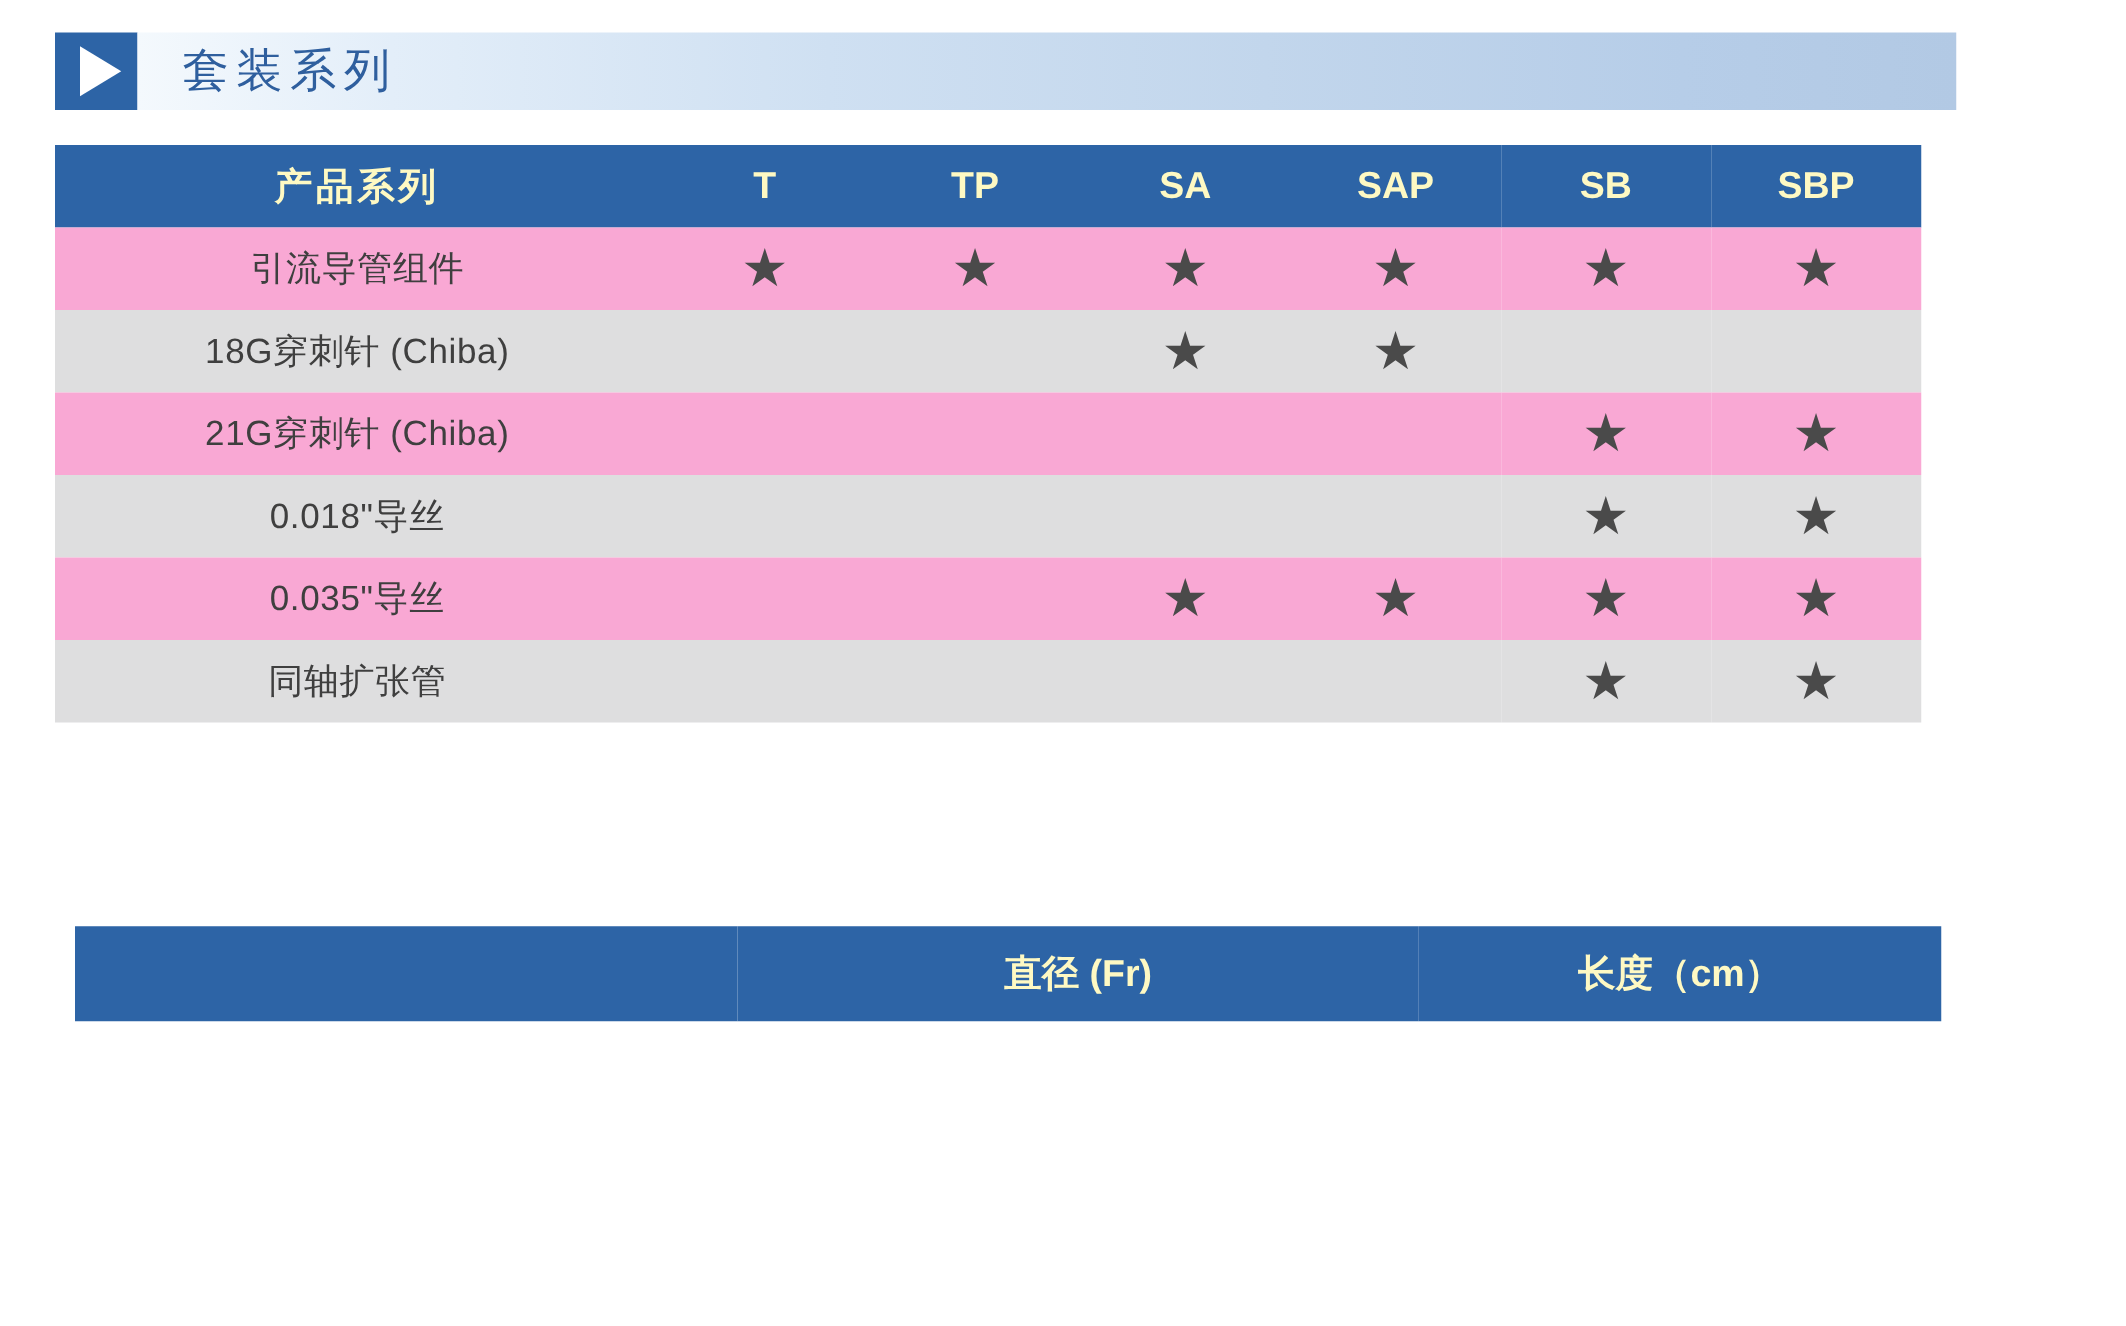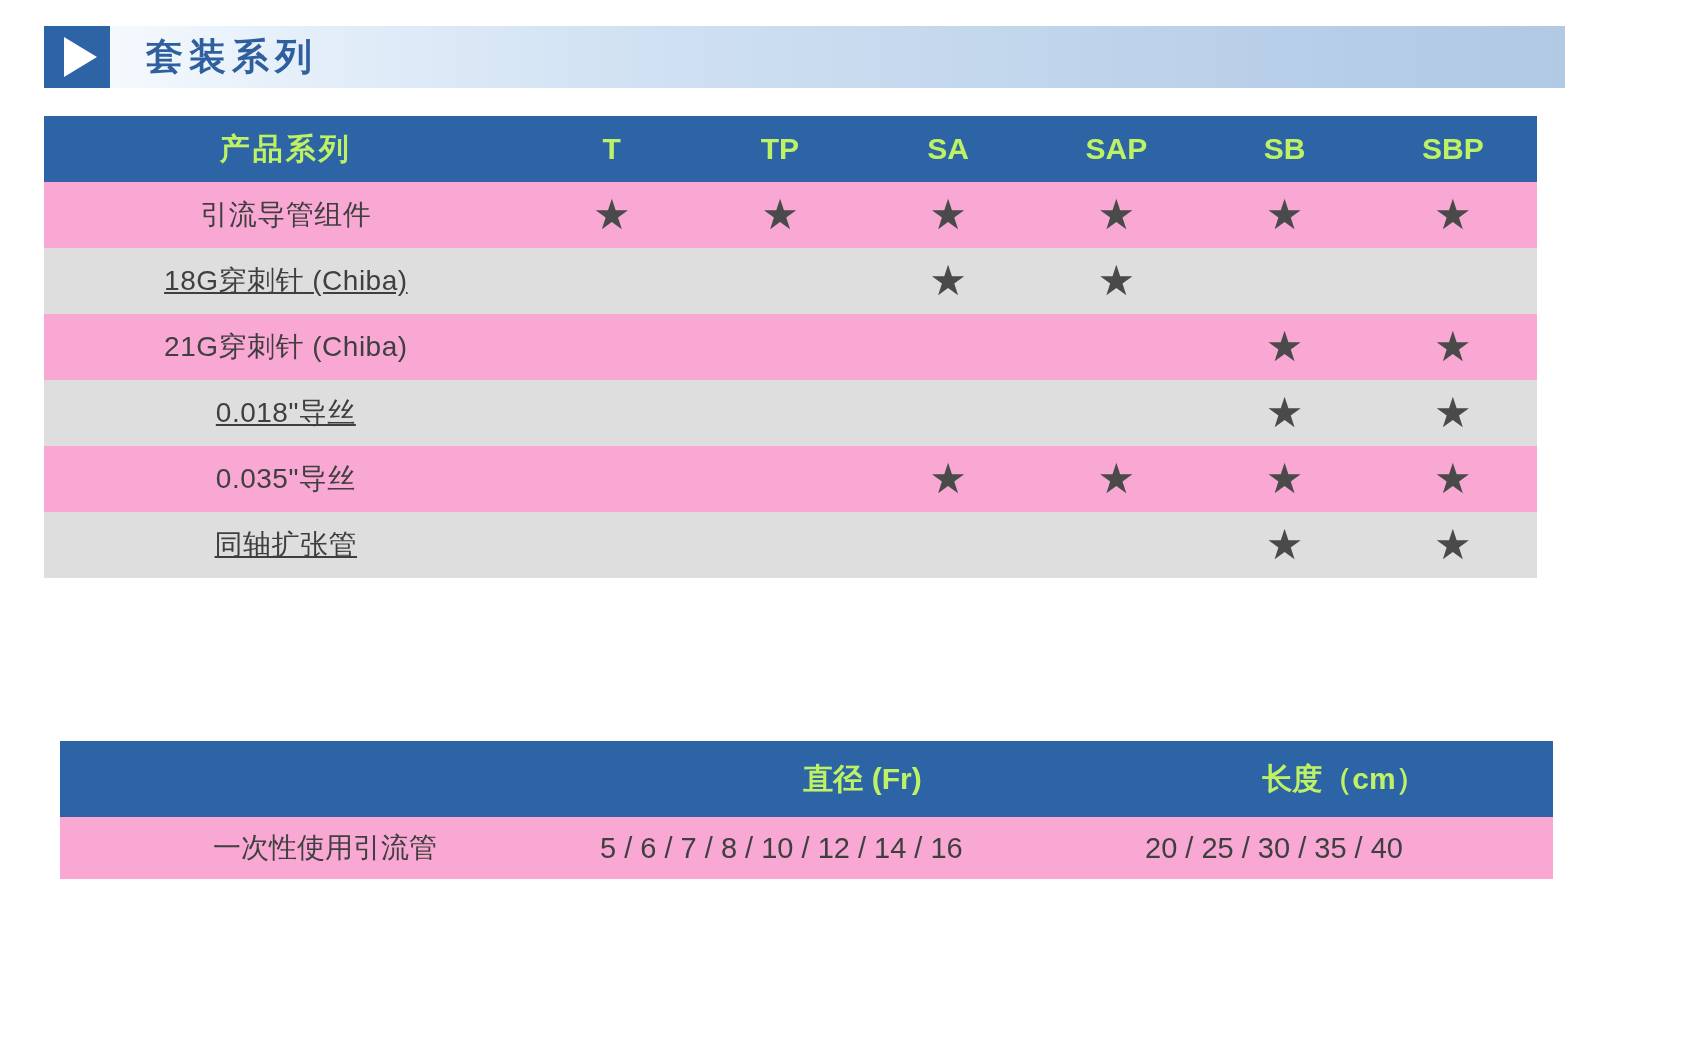--- a/index.html
+++ b/index.html
@@ -50,47 +50,47 @@
   }
   .banner-bar {
     flex: 1 1 auto;
     background: linear-gradient(to right, #f4f9fd 0%, #e3eef9 14%, #cfe0f2 38%, #c2d6ec 62%, #b6cde8 85%, #b2c9e4 100%);
     display: flex;
     align-items: center;
   }
   .banner-title {
     margin-left: 36px;
     font-size: 37px;
-    font-weight: bold;
+    font-weight: normal;
     color: #2f5f9e;
     letter-spacing: 6px;
   }
 
   
   .tbl {
     position: absolute;
     border-collapse: collapse;
     table-layout: fixed;
   }
   .tbl th {
     background: #2d64a6;
-    color: #bef264;
+    color: #fef9c3;
     font-size: 30px;
     font-weight: bold;
     padding: 0;
     text-align: center;
     vertical-align: middle;
   }
   .tbl td {
     padding: 0;
     text-align: center;
     vertical-align: middle;
   }
   .row-odd td  { background: #f9a8d4; }
-  .row-even td { background: #dededf; text-decoration: underline; }
+  .row-even td { background: #dededf; }
 
   
   #table-series {
     left: 44px;
     top: 116px;
     width: 1493px;
   }
   #table-series thead th { height: 66px; }
   #table-series thead th.c-name { letter-spacing: 3px; }
   #table-series tbody td { height: 66px; }
@@ -235,21 +235,16 @@
         <col class="w-len">
     </colgroup>
     <thead>
       <tr>
         <th class="h-label"></th>
         <th>直径 (Fr)</th>
         <th>长度（cm）</th>
       </tr>
     </thead>
     <tbody id="size-body">
-        <tr class="row-odd">
-          <td class="c-label">一次性使用引流管</td>
-          <td class="c-val">5 / 6 / 7 / 8 / 10 / 12 / 14 / 16</td>
-          <td class="c-val">20 / 25 / 30 / 35 / 40</td>
-        </tr>
       </tbody>
   </table>
 
 </div>
 
 </body></html>

